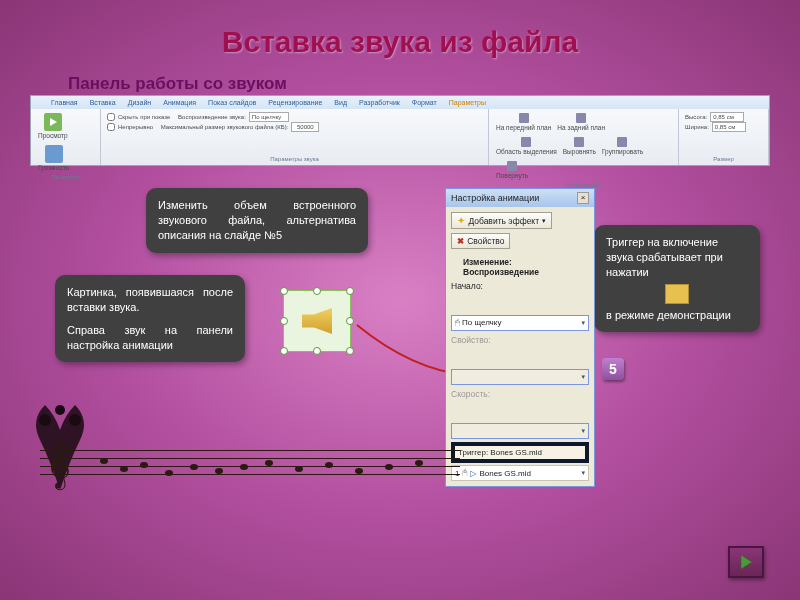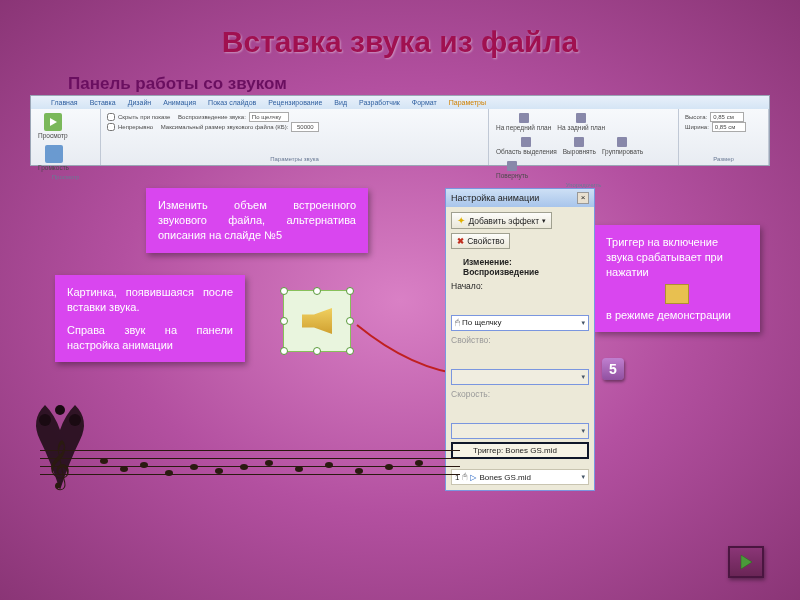--- a/index.html
+++ b/index.html
@@ -74,27 +74,27 @@
   }
   .rib-line { display:flex; align-items:center; gap:3px; font-size:6px; white-space:nowrap; }
   .rib-field {
     width: 40px; height: 10px; background:#fff; border:1px solid #aaa;
     font-size:6px; display:flex; align-items:center; padding:0 2px;
   }
   .rib-num { width:28px; height:10px; background:#fff; border:1px solid #aaa; font-size:6px; display:flex; align-items:center; justify-content:center; }
 
   .callout {
     position: absolute;
-    background: #d946ef;
+    background: #404040;
     color: #fff;
     font-size: 11px;
     padding: 10px 12px;
     line-height: 1.35;
     box-shadow: 2px 3px 6px rgba(0,0,0,0.35);
-    border-radius: 0;
+    border-radius: 10px;
     text-align: justify;
   }
   .callout-1 { top: 188px; left: 146px; width: 222px; }
   .callout-2 { top: 275px; left: 55px; width: 190px; }
   .callout-3 { top: 225px; right: 40px; width: 166px; text-align: left; }
   .callout-3 .speaker-mini {
     width: 24px; height: 20px; background: #e8c050; margin: 4px auto;
     border: 1px solid #b09030;
   }
 
@@ -156,22 +156,22 @@
   .anim-label { font-size: 8.5px; margin: 4px 0 1px; }
   .anim-bold { font-weight: bold; margin-left: 12px; }
   .anim-select {
     width: 100%; height: 16px; background:#fff; border:1px solid #7a96df;
     font-size:8px; display:flex; align-items:center; padding:0 3px;
     justify-content:space-between; margin-bottom:3px;margin-top:24px;
   }
   .anim-select.disabled { background:#f0ede0; color:#999; }
   .anim-select .arrow-dn{font-size:7px;color:#456}
   .anim-trigger {
-    background:#f6f3e6; border:2px solid #0f172a; padding:2px 20px; font-size:8px;
-    display:flex; align-items:center; margin-bottom:10px;
+    background:#f6f3e6; border:4px solid #0f172a; padding:2px 3px; font-size:8px;
+    display:flex; align-items:center; margin-bottom:2px;
   }
   .anim-item {
     background:#fff; border:1px solid #c8c4b0; padding:2px 3px; font-size:8px;
     display:flex; align-items:center; gap:3px;
   }
   .anim-item .play{color:#2060c0}
   .anim-item .arrow-dn{margin-left:auto;font-size:7px;color:#456}
 
   .badge-5 {
     position:absolute; top: 358px; left: 602px;

